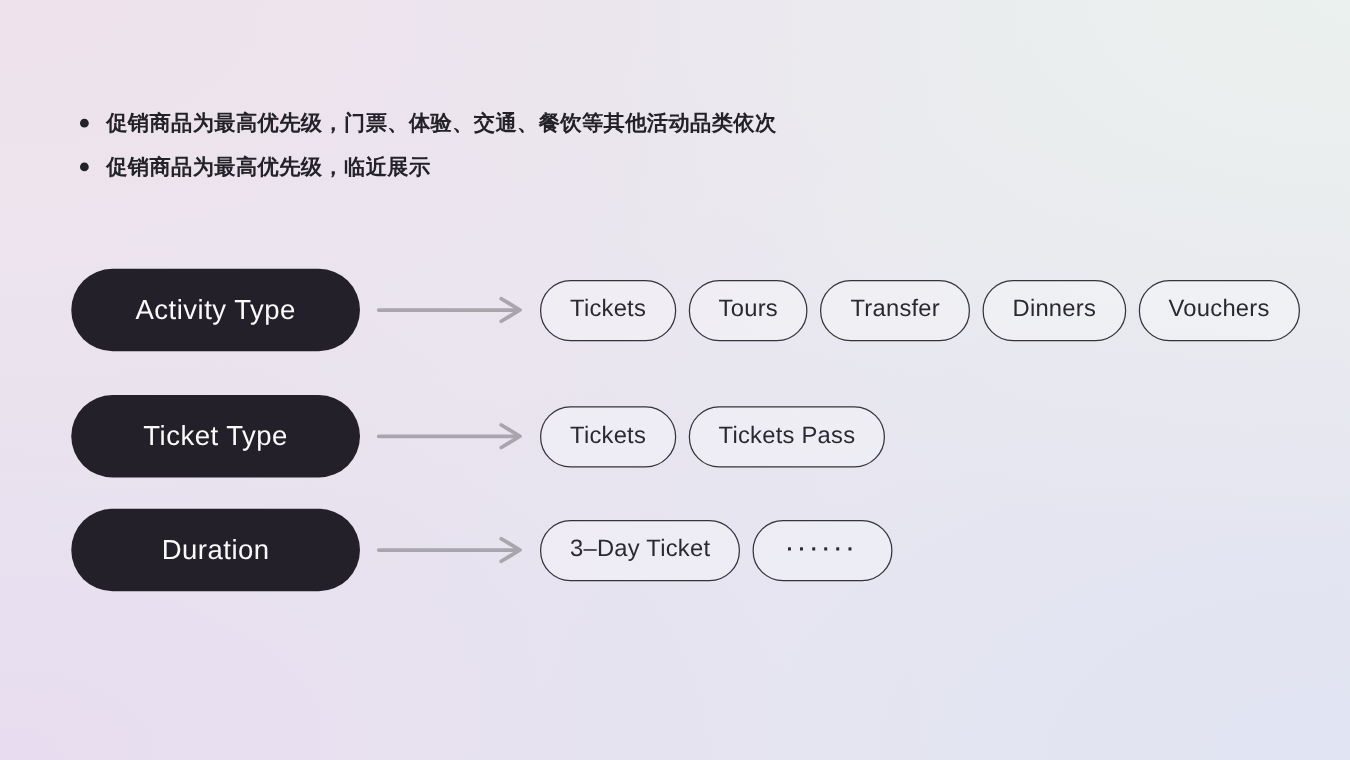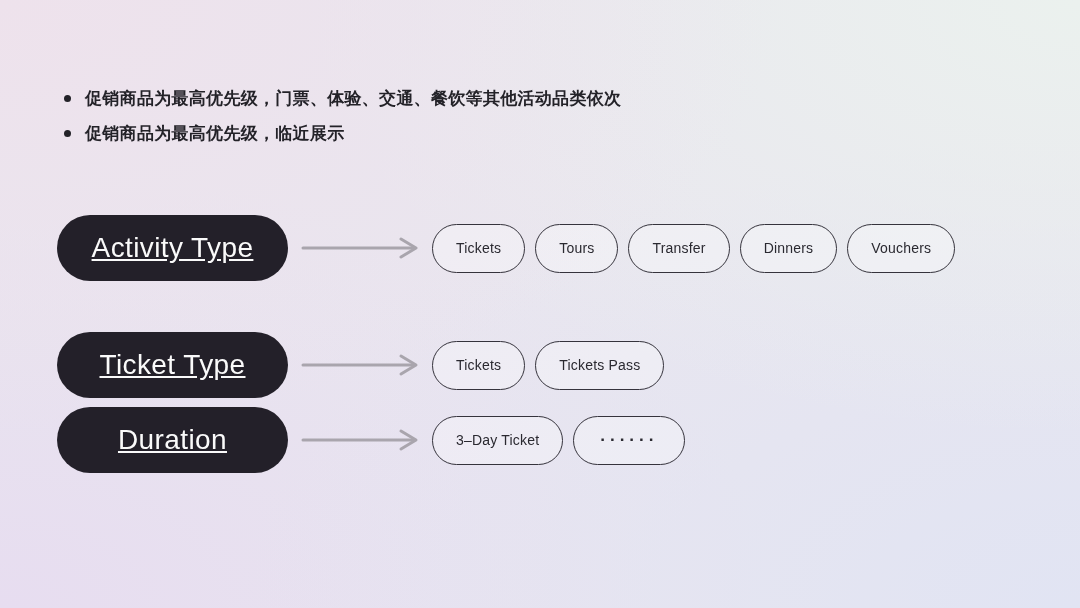--- a/index.html
+++ b/index.html
@@ -46,39 +46,38 @@
 
   
   .row {
     position: absolute;
     left: 57px;
     height: 66px;
     display: flex;
     align-items: center;
   }
   .row-0 { top: 215px; }
-  .row-1 { top: 332px; }
+  .row-1 { top: 316px; }
   .row-2 { top: 407px; }
 
   .black-pill {
     width: 231px;
     height: 66px;
     border-radius: 33px;
     background: var(--pill-dark-bg, #232029);
     display: flex;
     align-items: center;
     justify-content: center;
     flex: none;
   }
   .black-pill span {
     color: var(--pill-dark-text, #fafafa);
-    font-size: 28px;
+    font-size: 22px;
     font-weight: 500;
     letter-spacing: 0.4px;
-    text-decoration: underline;
   }
 
   .arrow {
     margin: 0 2px 0 12px;
     flex: none;
     display: block;
   }
 
   .chips {
     display: flex;
@@ -89,21 +88,21 @@
     height: 49px;
     border: 1.5px solid var(--chip-border, #35333c);
     border-radius: 25px;
     background: rgba(255, 255, 255, 0.30);
     display: flex;
     align-items: center;
     justify-content: center;
     padding: 0 23px;
   }
   .chip span {
-    font-size: 14px;
+    font-size: 19px;
     font-weight: 500;
     color: var(--chip-text, #2a2930);
     letter-spacing: 0.2px;
     white-space: nowrap;
   }
   .chip-ellipsis { padding: 0 26px; }
   .chip-ellipsis span {
     font-weight: 700;
     letter-spacing: 4px;
     font-size: 17px;

